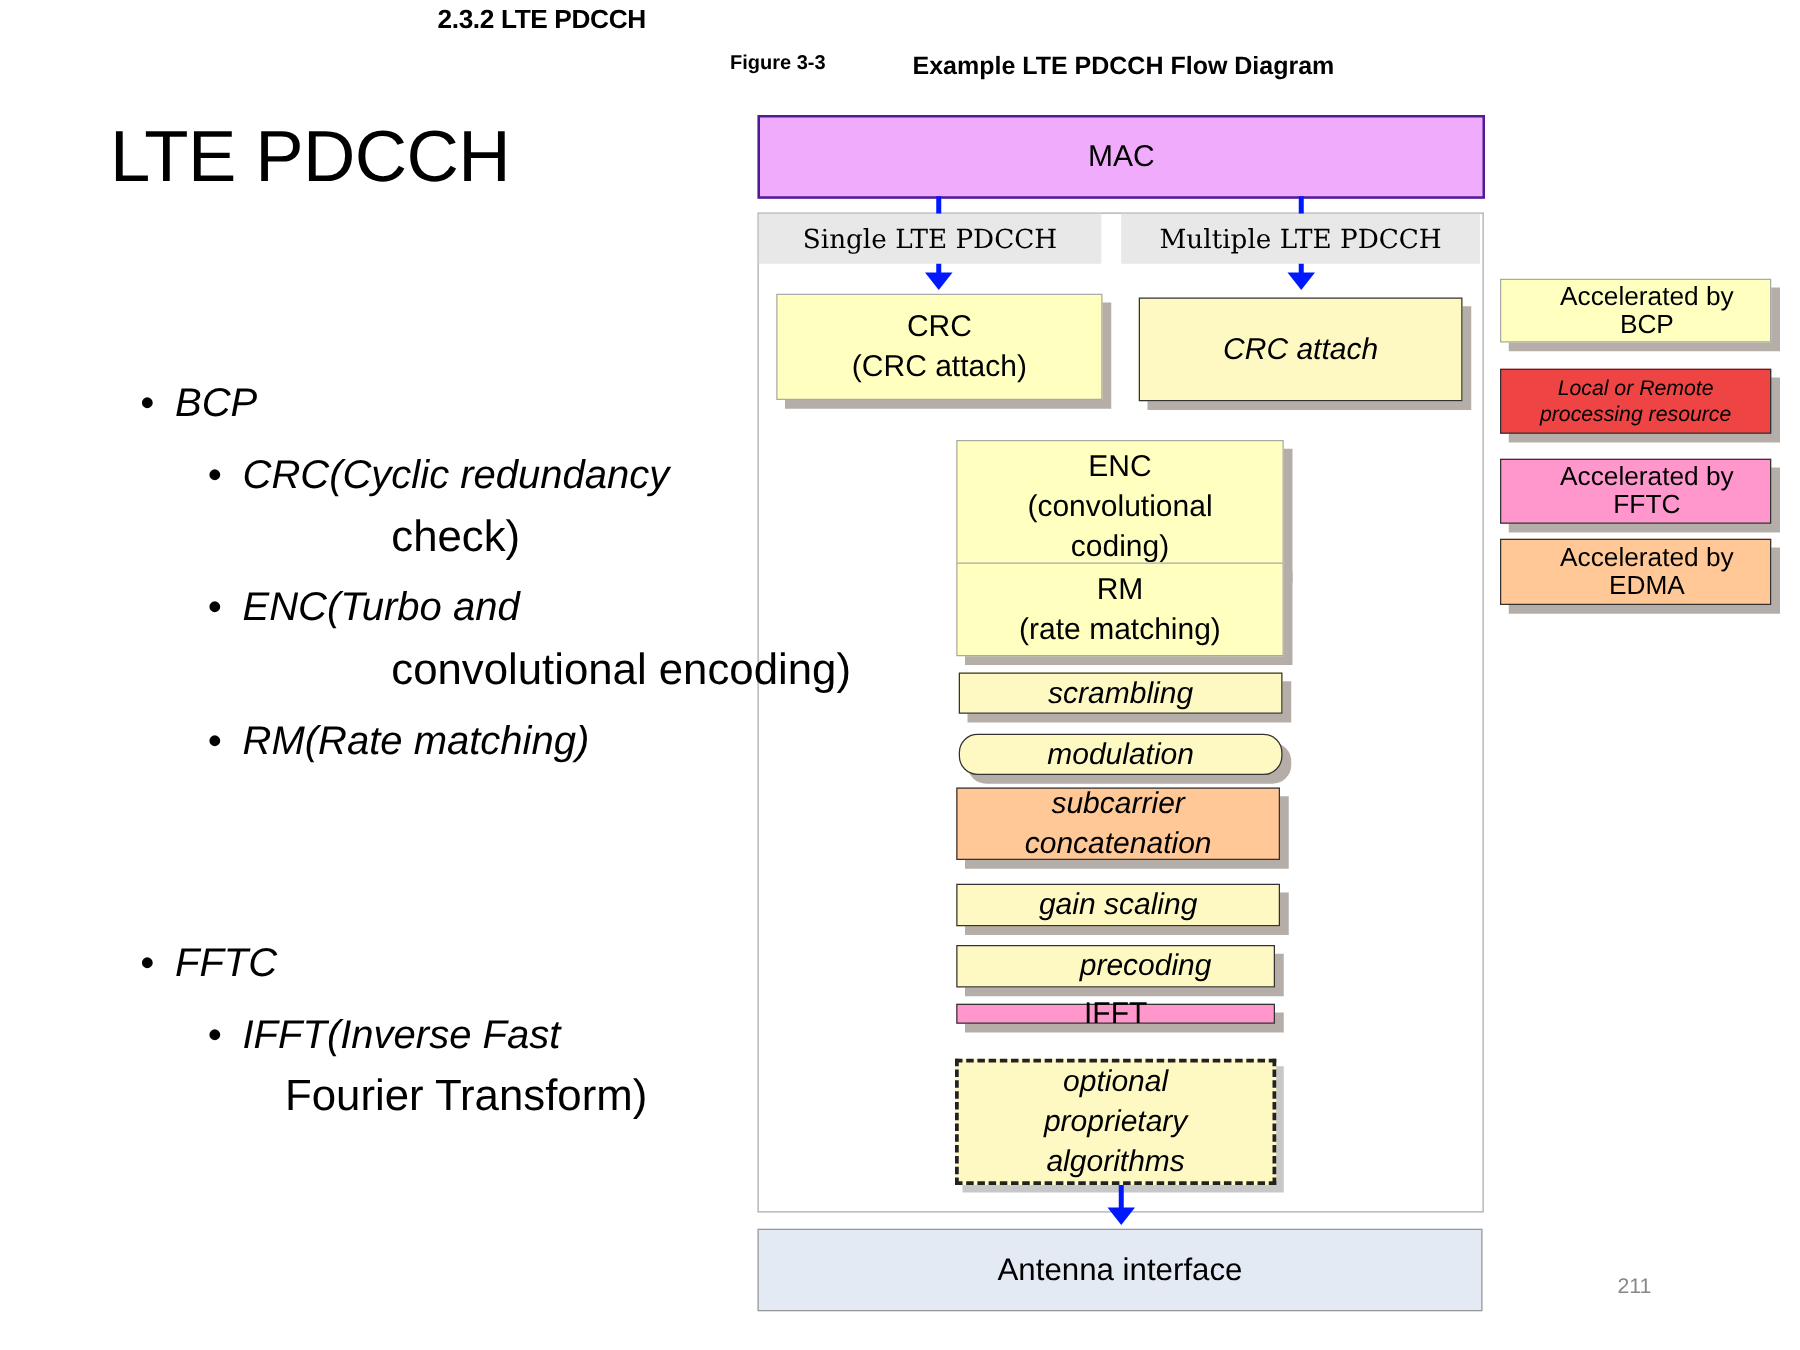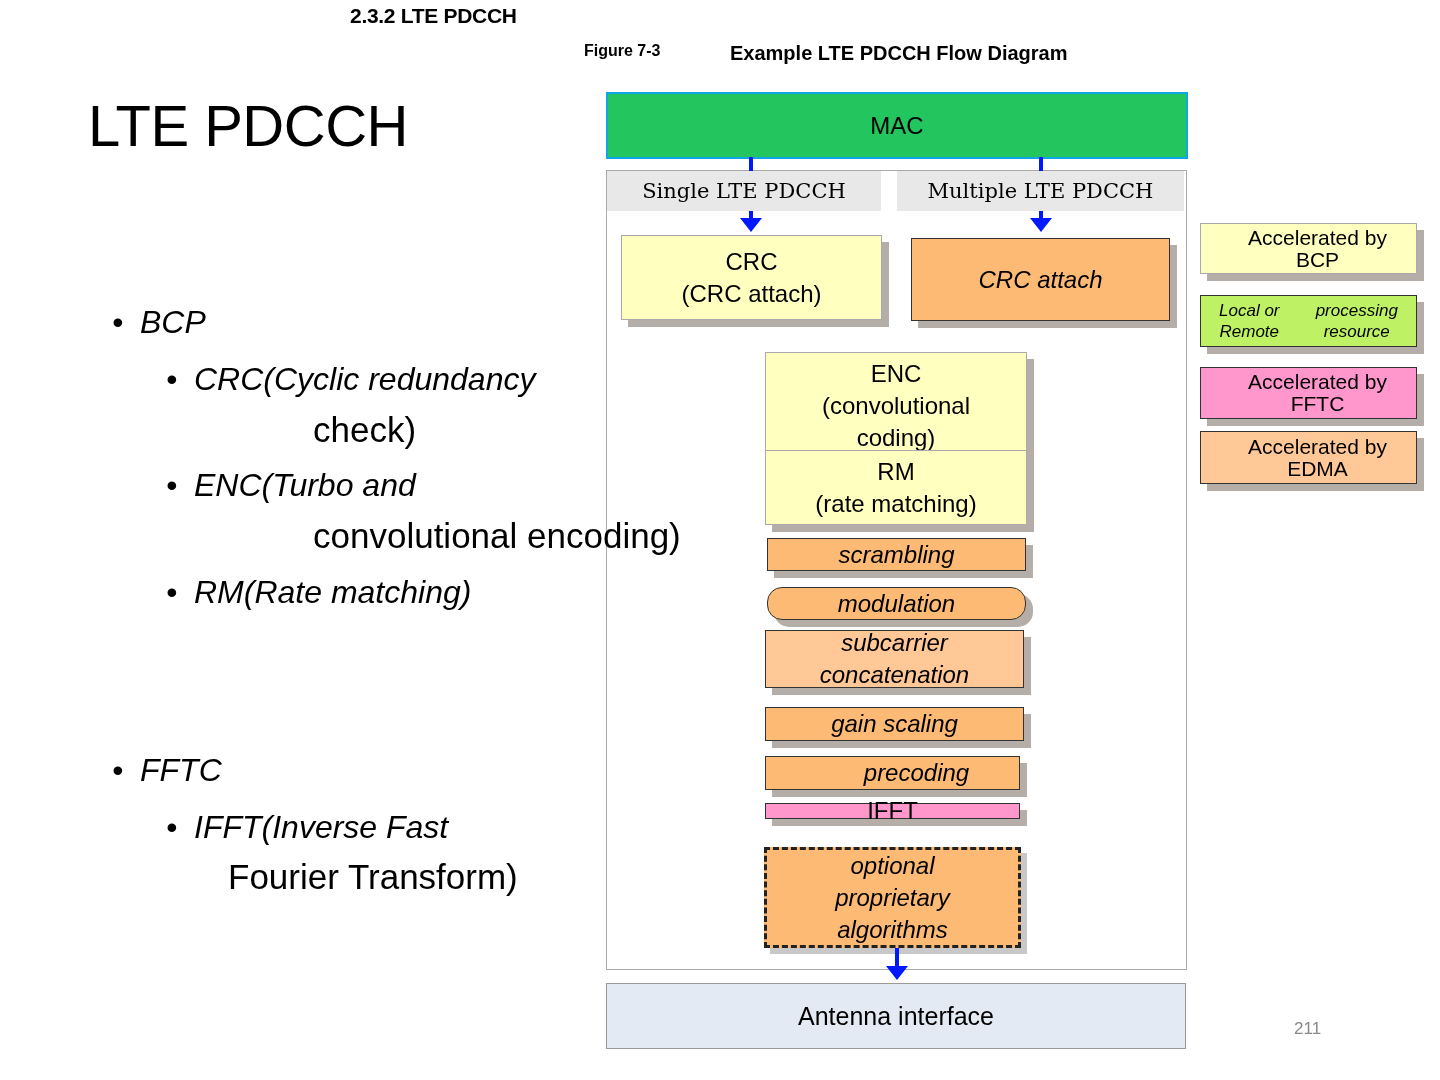--- a/index.html
+++ b/index.html
@@ -17,53 +17,53 @@
   .slide-title { left: 88px; top: 92px; font-size: 58px; font-weight: normal; letter-spacing: -0.5px; }
 
   
   .bullet { font-size: 32px; line-height: 40px; white-space: nowrap; font-style: italic; }
   .bullet .dot { display: inline-block; width: 28px; }
   .b1 { left: 112px; }
   .b2 { left: 166px; }
   .cont { font-size: 35px; line-height: 40px; white-space: nowrap; }
 
   
-  .mac { left: 606px; top: 92px; width: 578px; height: 63px; background: #22c55e; border: 2px solid #0ea5e9;
+  .mac { left: 606px; top: 92px; width: 578px; height: 63px; background: #f0abfc; border: 2px solid #4c1d95;
          display: flex; align-items: center; justify-content: center; font-size: 24px; }
   .outer { left: 606px; top: 170px; width: 579px; height: 798px; border: 1px solid #aaa; background: #fff; }
   .hdr { background: #e8e8e8; font-family: "DejaVu Serif", serif; font-size: 21px;
          display: flex; align-items: center; justify-content: center; height: 40px; }
   .hdr-left { left: 607px; top: 171px; width: 274px; }
   .hdr-right { left: 897px; top: 171px; width: 287px; }
   .conn { width: 4px; background: #0018ff; }
   .arrow { width: 0; height: 0; border-left: 11px solid transparent; border-right: 11px solid transparent;
            border-top: 14px solid #0018ff; }
   .arrow-stem { width: 4px; background: #0018ff; }
 
   .box { border: 1.5px solid #333; display: flex; align-items: center; justify-content: center;
          text-align: center; font-size: 24px; line-height: 32px; box-shadow: 7px 7px 0 #b5aea8; box-sizing: border-box; }
   .yellow { background: #ffffc0; border-color: #aaa; }
-  .green { background: #fdba74; }
+  .green { background: #fef9c3; }
   .orange { background: #ffc896; }
   .pink { background: #ff96cc; }
   .italic { font-style: italic; }
   .dashed { border: 3px dashed #222; box-shadow: 6px 6px 0 #c8c8c8; }
 
   .legend { font-size: 21px; line-height: 22px; padding-left: 18px; }
   .legend-sm { font-size: 17px; line-height: 21px; }
 
   .antenna { left: 606px; top: 983px; width: 580px; height: 66px; background: #e4eaf4; border: 1px solid #999;
              display: flex; align-items: center; justify-content: center; font-size: 25px; box-sizing: border-box; }
   .pagenum { left: 1294px; top: 1019px; font-size: 17px; color: #888; }
 </style>
 </head>
 <body>
 
 <div class="abs sec-title">2.3.2  LTE PDCCH</div>
-<div class="abs fig-num">Figure 7-3</div>
+<div class="abs fig-num">Figure 3-3</div>
 <div class="abs fig-cap">Example LTE PDCCH Flow Diagram</div>
 
 <div class="abs slide-title">LTE PDCCH</div>
 
 <div class="abs bullet b1" style="top:302px;">
   <span class="dot">•</span><span>BCP</span>
 </div>
 <div class="abs bullet b2" style="top:359px;">
   <span class="dot">•</span><span>CRC(Cyclic redundancy</span>
 </div>
@@ -136,21 +136,21 @@
 
 <div class="abs arrow-stem" style="left:895px; top:948px; height:20px;"></div>
 <div class="abs arrow" style="left:886px; top:966px;"></div>
 
 <div class="abs antenna">Antenna interface</div>
 
 <div class="abs box legend" style="left:1200px; top:223px; width:217px; height:51px; background:#ffffc0; border-color:#aaa; flex-direction:column;">
   <span>Accelerated by</span>
   <span>BCP</span>
 </div>
-<div class="abs box legend-sm italic" style="left:1200px; top:295px; width:217px; height:52px; background:#bef264; flex-direction:row;">
+<div class="abs box legend-sm italic" style="left:1200px; top:295px; width:217px; height:52px; background:#ef4444; flex-direction:column;">
   <span>Local or Remote</span>
   <span>processing resource</span>
 </div>
 <div class="abs box legend" style="left:1200px; top:367px; width:217px; height:52px; background:#ff96cc; flex-direction:column;">
   <span>Accelerated by</span>
   <span>FFTC</span>
 </div>
 <div class="abs box legend" style="left:1200px; top:431px; width:217px; height:53px; background:#ffc896; flex-direction:column;">
   <span>Accelerated by</span>
   <span>EDMA</span>

